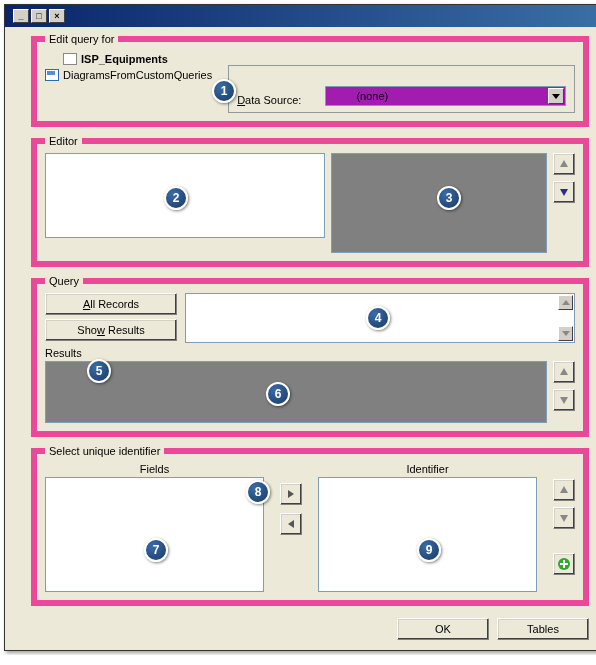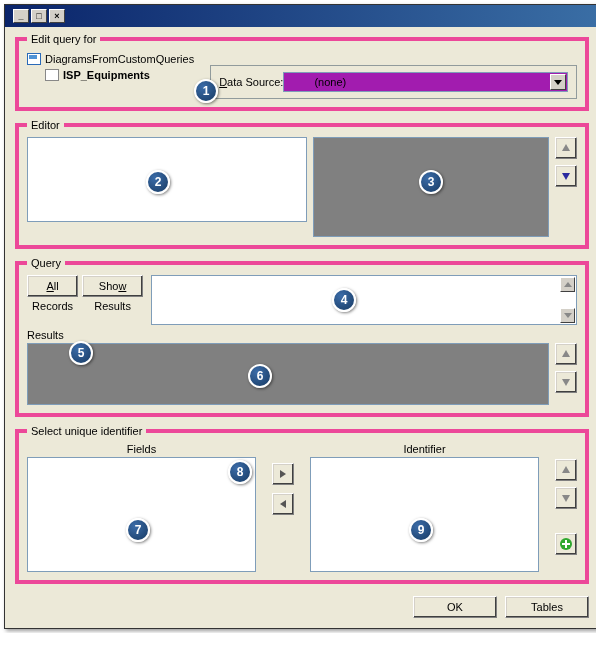--- a/index.html
+++ b/index.html
@@ -2,91 +2,91 @@
 <html><head>
 <meta charset="utf-8">
 <style>
   * { box-sizing: border-box; font-family: Tahoma, Arial, sans-serif; font-size: 11px; }
   body { margin: 0; background: #fff; padding: 4px; }
   .window { width: 596px; border: 1px solid #333; background: #ece9d8; box-shadow: 2px 2px 4px rgba(0,0,0,0.4); }
   .titlebar { height: 22px; background: linear-gradient(to right, #0a246a, #3a6ea5); color: #fff; display: flex; align-items: center; padding: 0 2px 0 6px; font-weight: bold; }
   .titlebar .title { flex: 1; }
   .titlebar .wbtn { width: 16px; height: 14px; background: #d4d0c8; border: 1px solid #fff; border-right-color: #404040; border-bottom-color: #404040; margin-left: 2px; font-family: Arial; font-size: 9px; line-height: 12px; text-align: center; color: #000; }
   .body { padding: 6px 10px 10px 10px; }
-  fieldset { border: 4px solid #ec4899; margin: 0 0 8px 0; padding: 6px 8px 8px 8px; }
+  fieldset { border: 6px solid #ec4899; margin: 0 0 8px 16px; padding: 6px 8px 8px 8px; }
   legend { padding: 0 4px; color: #000; }
   .topflex { display: flex; gap: 16px; align-items: flex-start; }
   .tree { font-size: 11px; line-height: 16px; }
   .treerow { display: flex; align-items: center; gap: 4px; }
   .treerow.child { margin-left: 18px; font-weight: bold; }
   .tree-icon { width: 14px; height: 12px; display: inline-block; background: #fff; border: 1px solid #2a6ab8; }
   .tree-icon.db::after { content: ""; display:block; width: 8px; height: 4px; background:#4f93d6; margin:1px; }
   .tree-icon.doc { background: #fff; border-color: #888; }
-  .ds-area { flex: 1; border: 1px solid #919b9c; padding: 6px 8px; display: flex; align-items: center; gap: 0; height: 34px; }
+  .ds-area { flex: 1; border: 1px solid #919b9c; padding: 6px 8px; display: flex; align-items: flex-end; gap: 24px; height: 48px; }
   .ds-area label { white-space: nowrap; }
   .select { flex: 1; height: 20px; border: 1px solid #7f9db9; background: #a21caf; display: flex; align-items: center; padding: 0 4px; position: relative; }
   .select .arrow { position: absolute; right: 1px; top: 1px; width: 16px; height: 16px; background: #d4d0c8; border: 1px solid #fff; border-right-color:#404040; border-bottom-color:#404040; display:flex; align-items:center; justify-content:center; }
   .select .arrow::after { content:""; border-left:4px solid transparent; border-right:4px solid transparent; border-top:5px solid #000; }
   .tables-body { display: flex; gap: 6px; align-items: flex-start; }
   .listbox { background: #fff; border: 1px solid #7f9db9; }
   .listbox.gray { background: #808080; }
   .tb-left { flex: 0 0 280px; height: 85px; }
   .tb-right { flex: 1; height: 100px; }
   .vbtns { display: flex; flex-direction: column; gap: 6px; }
   .sqbtn { width: 22px; height: 22px; background: #ece9d8; border: 1px solid #fff; border-right-color:#808080; border-bottom-color:#808080; box-shadow: inset -1px -1px 0 #404040, inset 1px 1px 0 #d4d0c8; display:flex; align-items:center; justify-content:center; }
   .sqbtn svg { display:block; }
   .sqbtn.green { color: #0a0; }
   .checkbox { display: flex; align-items: center; gap: 4px; margin-top: 4px; }
   .checkbox .box { width: 13px; height: 13px; background: #fff; border: 1px solid #7f9db9; }
   .query-body { display: flex; gap: 8px; align-items: flex-start; }
-  .qbtns { display: flex; gap: 4px; width: 116px; border-radius: 17px; }
+  .qbtns { display: flex; flex-direction: column; gap: 4px; width: 132px; border-radius: 17px; }
   .btn { height: 22px; background: #ece9d8; border: 1px solid #fff; border-right-color:#808080; border-bottom-color:#808080; box-shadow: inset -1px -1px 0 #404040, inset 1px 1px 0 #d4d0c8; text-align: center; line-height: 20px; }
   .query-text { flex: 1; background: #fff; border: 1px solid #7f9db9; height: 50px; position: relative; }
   .query-text .scroll-up, .query-text .scroll-down { position: absolute; right: 1px; width: 15px; height: 15px; background: #d4d0c8; border: 1px solid #fff; border-right-color:#404040; border-bottom-color:#404040; display:flex; align-items:center; justify-content:center; }
   .query-text .scroll-up { top: 1px; }
   .query-text .scroll-down { bottom: 1px; }
   .query-text .scroll-up::after { content:""; border-left:4px solid transparent; border-right:4px solid transparent; border-bottom:5px solid #888; }
   .query-text .scroll-down::after { content:""; border-left:4px solid transparent; border-right:4px solid transparent; border-top:5px solid #888; }
   .results-label { margin: 4px 0 2px 0; }
   .results-body { display: flex; gap: 6px; }
   .results-box { flex: 1; height: 62px; background: #808080; border: 1px solid #7f9db9; }
   .sui-body { display: flex; gap: 16px; align-items: flex-start; text-align: center; }
   .sui-col { flex: 1; display: flex; flex-direction: column; }
   .sui-col .lbl { margin-bottom: 2px; }
   .sui-list { background: #fff; border: 1px solid #7f9db9; height: 115px; }
   .mid-arrows { display: flex; flex-direction: column; gap: 8px; margin-top: 20px; }
   .bottom-btns { display: flex; justify-content: flex-end; gap: 8px; padding-top: 4px; }
-  .bottom-btns .btn { width: 84px; }
+  .bottom-btns .btn { width: 92px; }
   .callout { position: absolute; width: 24px; height: 24px; border-radius: 50%; background: radial-gradient(circle at 35% 30%, #3b6ca8, #173a63); border: 2px solid #fff; box-shadow: 1px 1px 3px rgba(0,0,0,0.5); color: #fff; font-weight: bold; display: flex; align-items: center; justify-content: center; font-size: 12px; pointer-events: none; }
   .posrel { position: relative; }
   .underline-char { text-decoration: underline; }
 </style>
 </head>
 <body>
 
 <div class="window">
   <div class="titlebar">
     <div class="wbtn">_</div>
     <div class="wbtn">□</div>
     <div class="wbtn">×</div>
   </div>
 
   <div class="body posrel">
 
     <fieldset class="posrel">
       <legend>Edit query for</legend>
       <div class="topflex">
         <div class="tree">
+          <div class="treerow child">
+            <span class="tree-icon doc"></span>
+            <span>ISP_Equipments</span>
+          </div>
           <div class="treerow">
             <span class="tree-icon db"></span>
             <span>DiagramsFromCustomQueries</span>
-          </div>
-          <div class="treerow child">
-            <span class="tree-icon doc"></span>
-            <span>ISP_Equipments</span>
           </div>
         </div>
         <div class="ds-area" style="margin-top:14px;">
           <label><span class="underline-char">D</span><span></span>ata Source:</label>
           <div class="select">
             <span style="margin-left:26px;">(none)</span>
             <div class="arrow"></div>
           </div>
         </div>
       </div>

